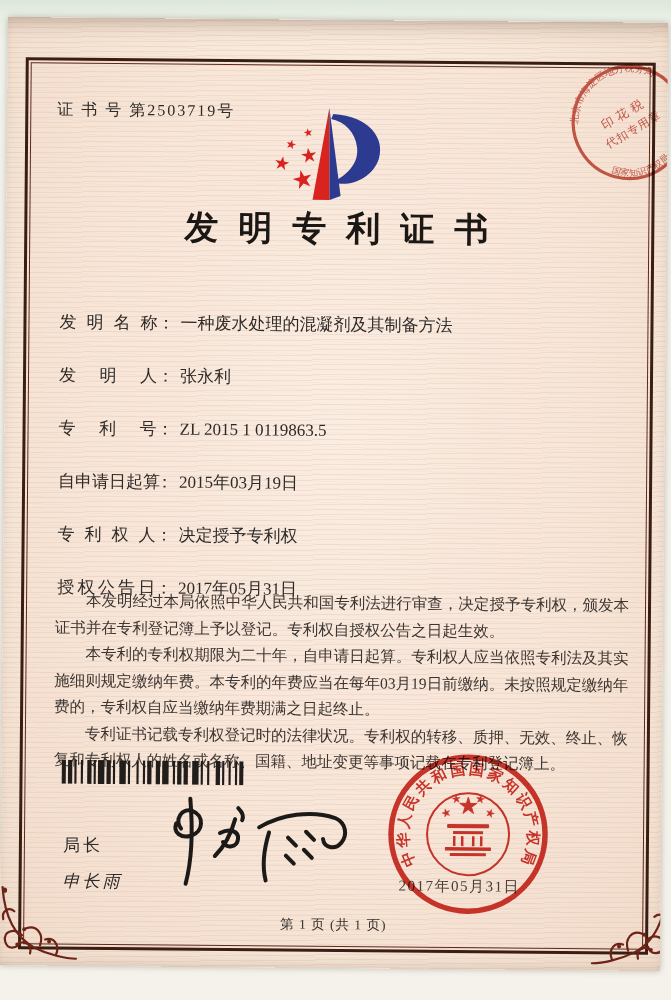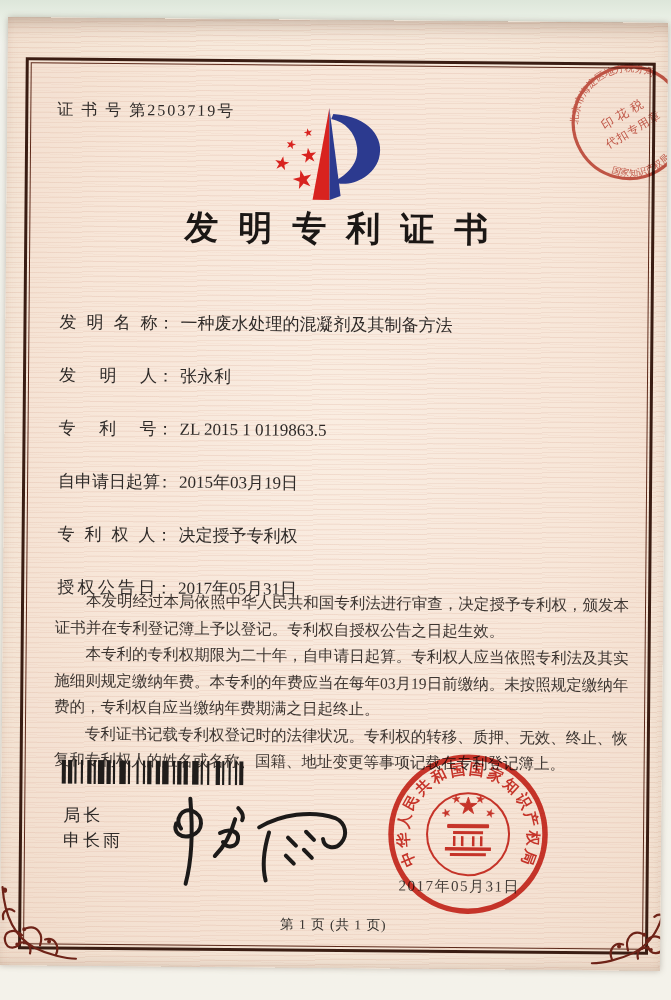--- a/index.html
+++ b/index.html
@@ -34,22 +34,22 @@
     font-size:34px;font-weight:bold;color:#1b1715;letter-spacing:20px;padding-left:20px;box-sizing:border-box;
   }
   .fields{position:absolute;left:54px;top:280px;width:560px;}
   .f-row{height:22px;margin-bottom:31px;font-size:17px;color:#2e2a28;white-space:nowrap;}
   .f-label{display:inline-block;width:98px;text-align:justify;text-align-last:justify;vertical-align:bottom;margin-top:13px;}
   .f-colon{margin-right:6px;}
   .paras{position:absolute;left:52px;top:570px;width:574px;font-size:15.5px;line-height:26.5px;color:#3c3531;text-align:justify;}
   .paras p{margin:0;text-indent:2em;}
   .barcode{position:absolute;left:60px;top:742px;width:182px;height:24px;}
   .barcode svg{width:100%;height:100%;}
-  .signer{position:absolute;left:62px;top:786px;font-size:17px;color:#2e2a28;letter-spacing:3px;}
-  .signer .name{margin-top:2px;}
+  .signer{position:absolute;left:62px;top:816px;font-size:17px;color:#2e2a28;letter-spacing:3px;}
+  .signer .name{margin-top:13px;font-style:italic;}
   .sig{position:absolute;left:148px;top:772px;}
   .seal{position:absolute;left:382px;top:728px;mix-blend-mode:multiply;opacity:.9;}
   .seal-date{position:absolute;left:398px;top:856px;font-size:15px;color:#453e39;letter-spacing:1.5px;z-index:0;}
   .stamp{position:absolute;left:552px;top:30px;transform:rotate(-31deg);opacity:.85;mix-blend-mode:multiply;}
   .ornament{position:absolute;}
   .footer{position:absolute;left:18px;top:896px;width:630px;text-align:center;font-size:13.5px;color:#33302d;letter-spacing:1px;}
 </style>
 </head>
 <body>
 

